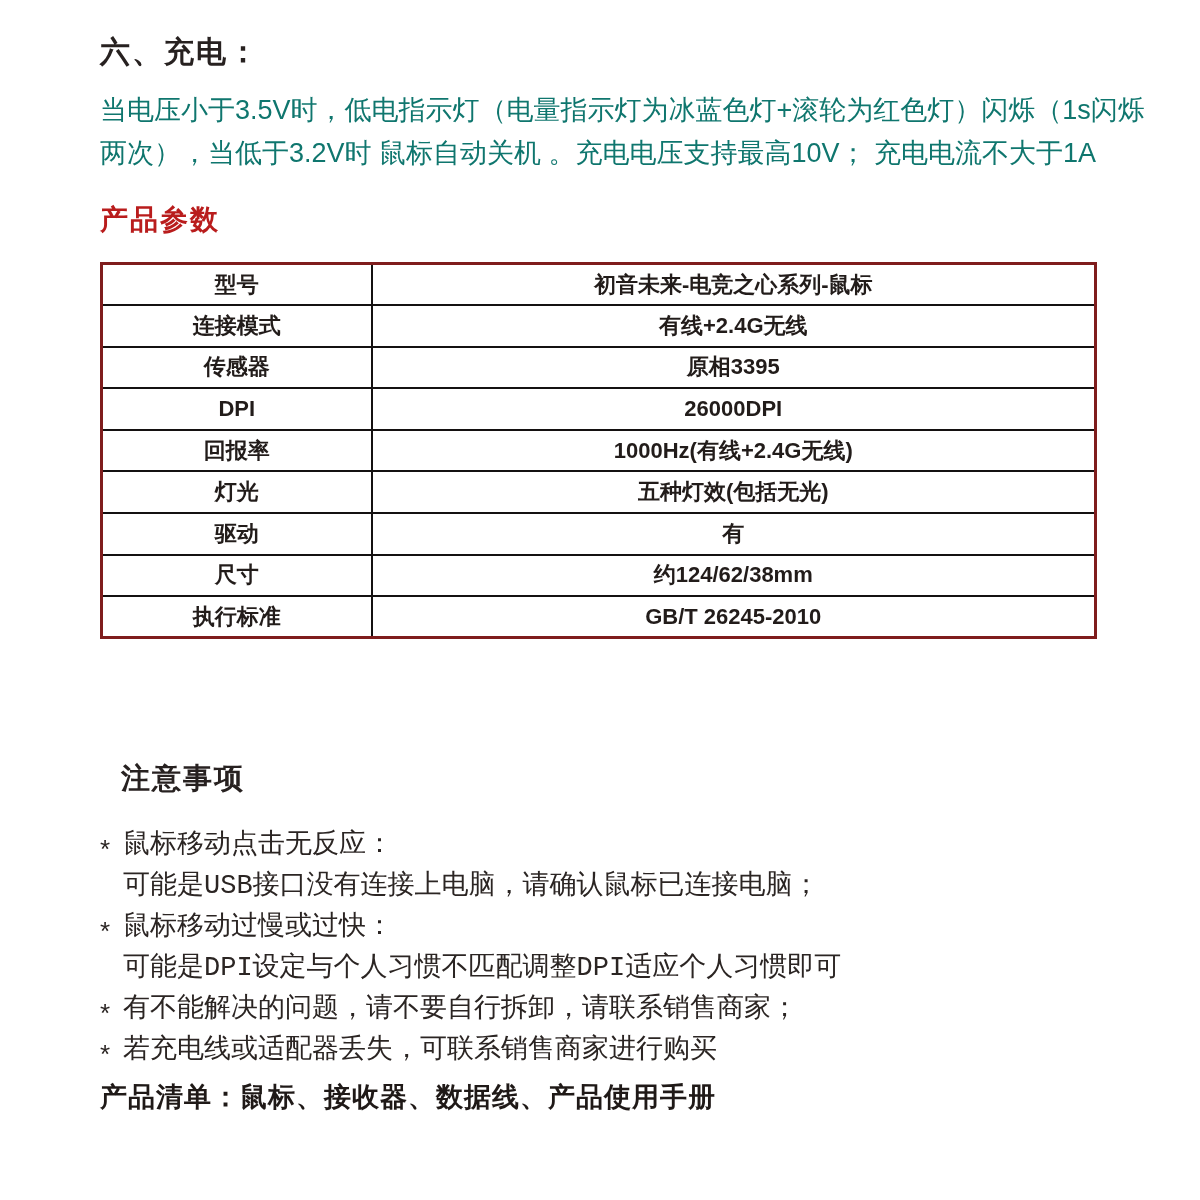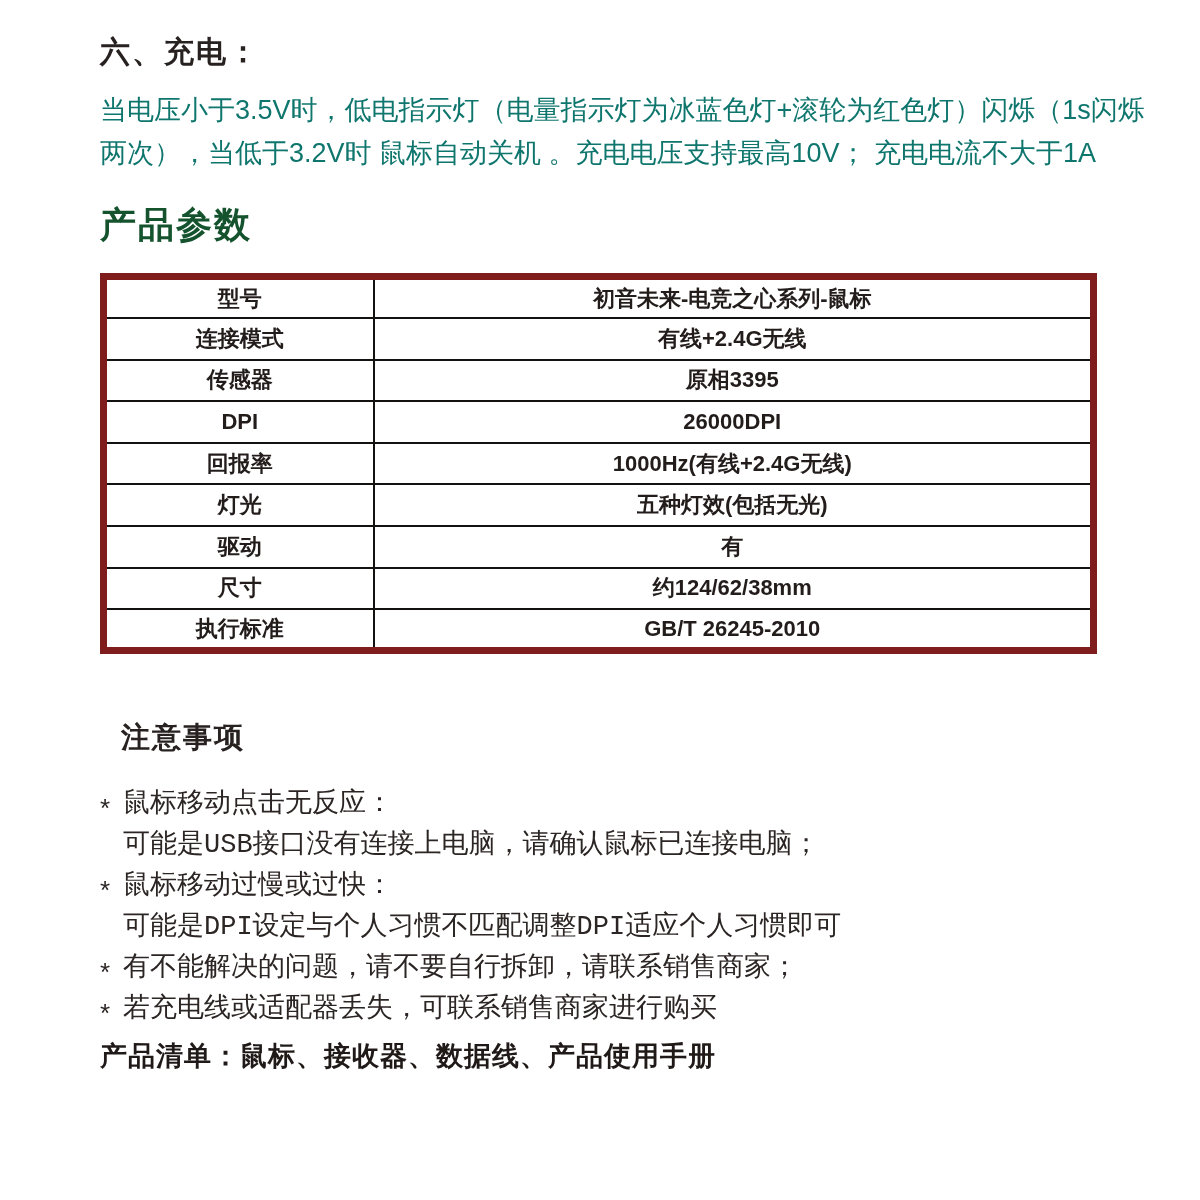--- a/index.html
+++ b/index.html
@@ -26,46 +26,46 @@
     margin-top: 16px;
     font-size: 27px;
     line-height: 43px;
     color: #0f766e;
     white-space: nowrap;
   }
 
   
   .specs-heading {
     margin: 26px 0 8px 0;
-    font-size: 36px;
+    font-size: 28px;
     font-weight: 700;
     letter-spacing: 2px;
-    color: #14532d;
+    color: #b91c1c;
   }
   table.specs {
     border-collapse: collapse;
     margin-top: 23px;
     width: 997px;
     table-layout: fixed;
-    border: 7px solid #7f1d1d;
+    border: 3px solid #7f1d1d;
   }
   table.specs td {
     border: 2px solid #141111;
     height: 41.6px;
     padding: 0;
     text-align: center;
     vertical-align: middle;
     font-size: 22px;
     font-weight: 700;
     color: #221c1a;
   }
 
   
   .notes-heading {
-    margin: 64px 0 0 21px;
+    margin: 120px 0 0 21px;
     font-size: 29px;
     font-weight: 600;
     letter-spacing: 2px;
     color: #272120;
   }
   .notes-list {
     margin-top: 26px;
     font-size: 27px;
     color: #2b2523;
   }

